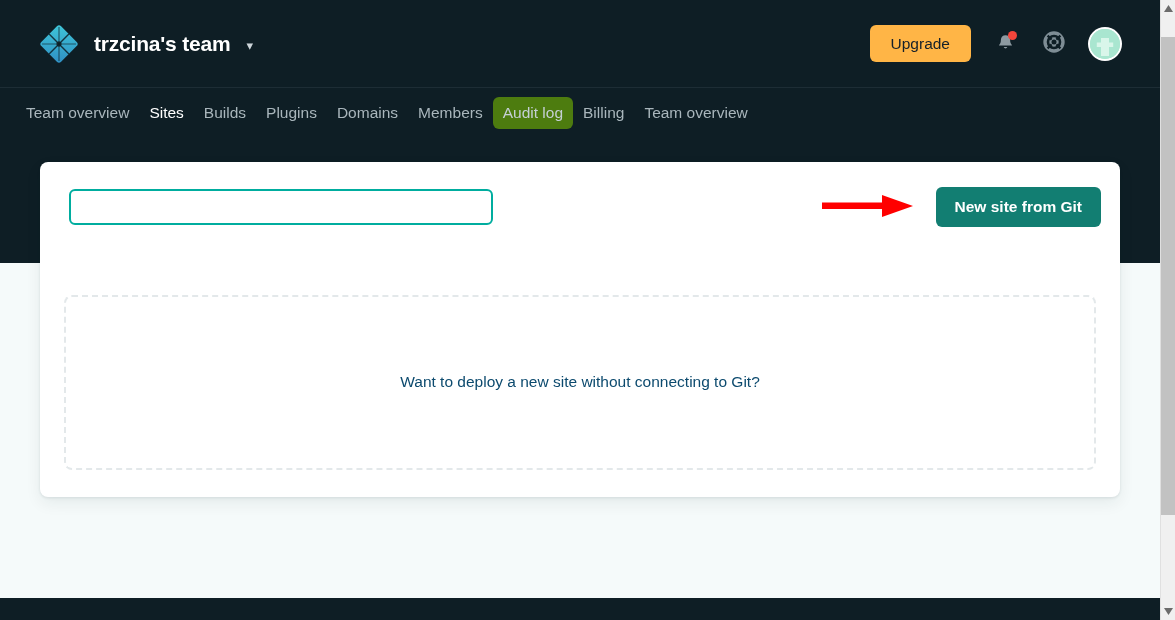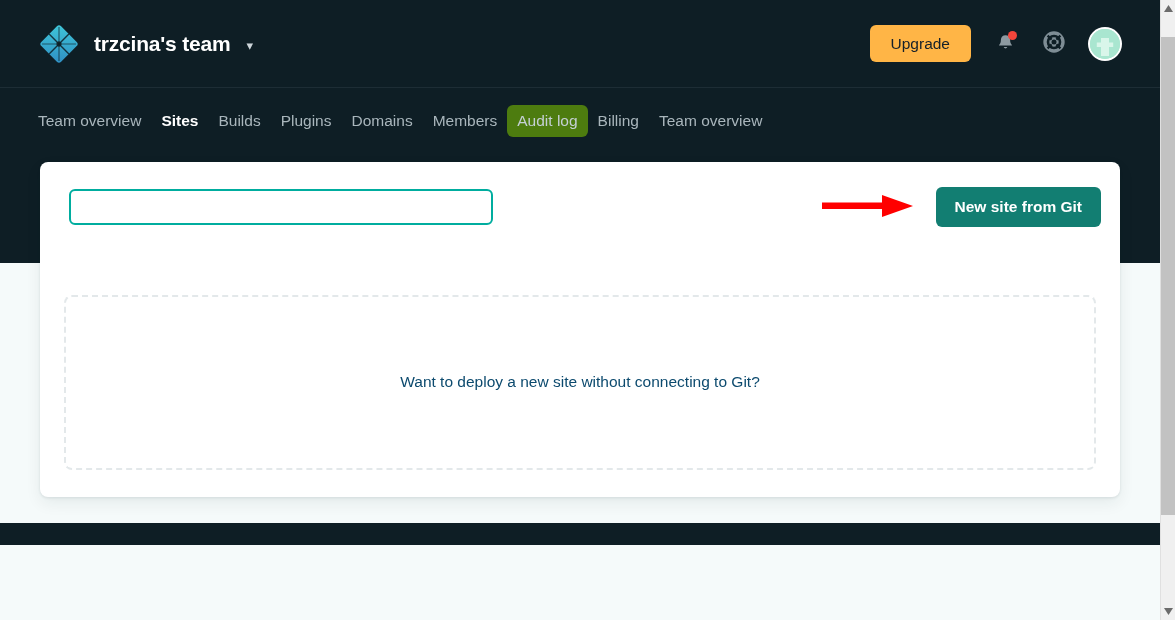--- a/index.html
+++ b/index.html
@@ -12,21 +12,21 @@
   #root {
     position: relative;
     width: 1175px; height: 620px;
     overflow: hidden;
   }
 
   
   .viewport {
     position: absolute;
     left: 0; top: 0;
-    width: 1160px; height: 545px;
+    width: 1160px; height: 620px;
     background: #f5fafa;
     overflow: hidden;
   }
 
   
   .topdark {
     position: absolute;
     left: 0; top: 0;
     width: 1160px; height: 263px;
     background: #0e1e25;
@@ -113,39 +113,39 @@
   .avatar-inner {
     width: 30px; height: 30px;
     border-radius: 50%;
     background: #a9e6d0;
     display: block;
   }
 
   
   .navbar {
     position: absolute;
-    left: 0; top: 97px;
+    left: 0; top: 89px;
     width: 1160px; height: 48px;
     display: flex;
     align-items: center;
-    padding: 0 28px;
+    padding: 0 16px;
     gap: 0px;
   }
   .nav-item {
     color: #a9b6bc;
     font-size: 15.5px;
     padding: 7px 10px;
     border-radius: 6px;
     cursor: pointer;
     white-space: nowrap;
     line-height: 1.2;
   }
   .nav-item.active {
     color: #ffffff;
-    font-weight: bold;
+    font-weight: normal;
   }
   .nav-item.hovered {
     background: #4d7c0f;
     color: #c5d0d5;
   }
 
   
   .card {
     position: absolute;
     left: 40px; top: 162px;

